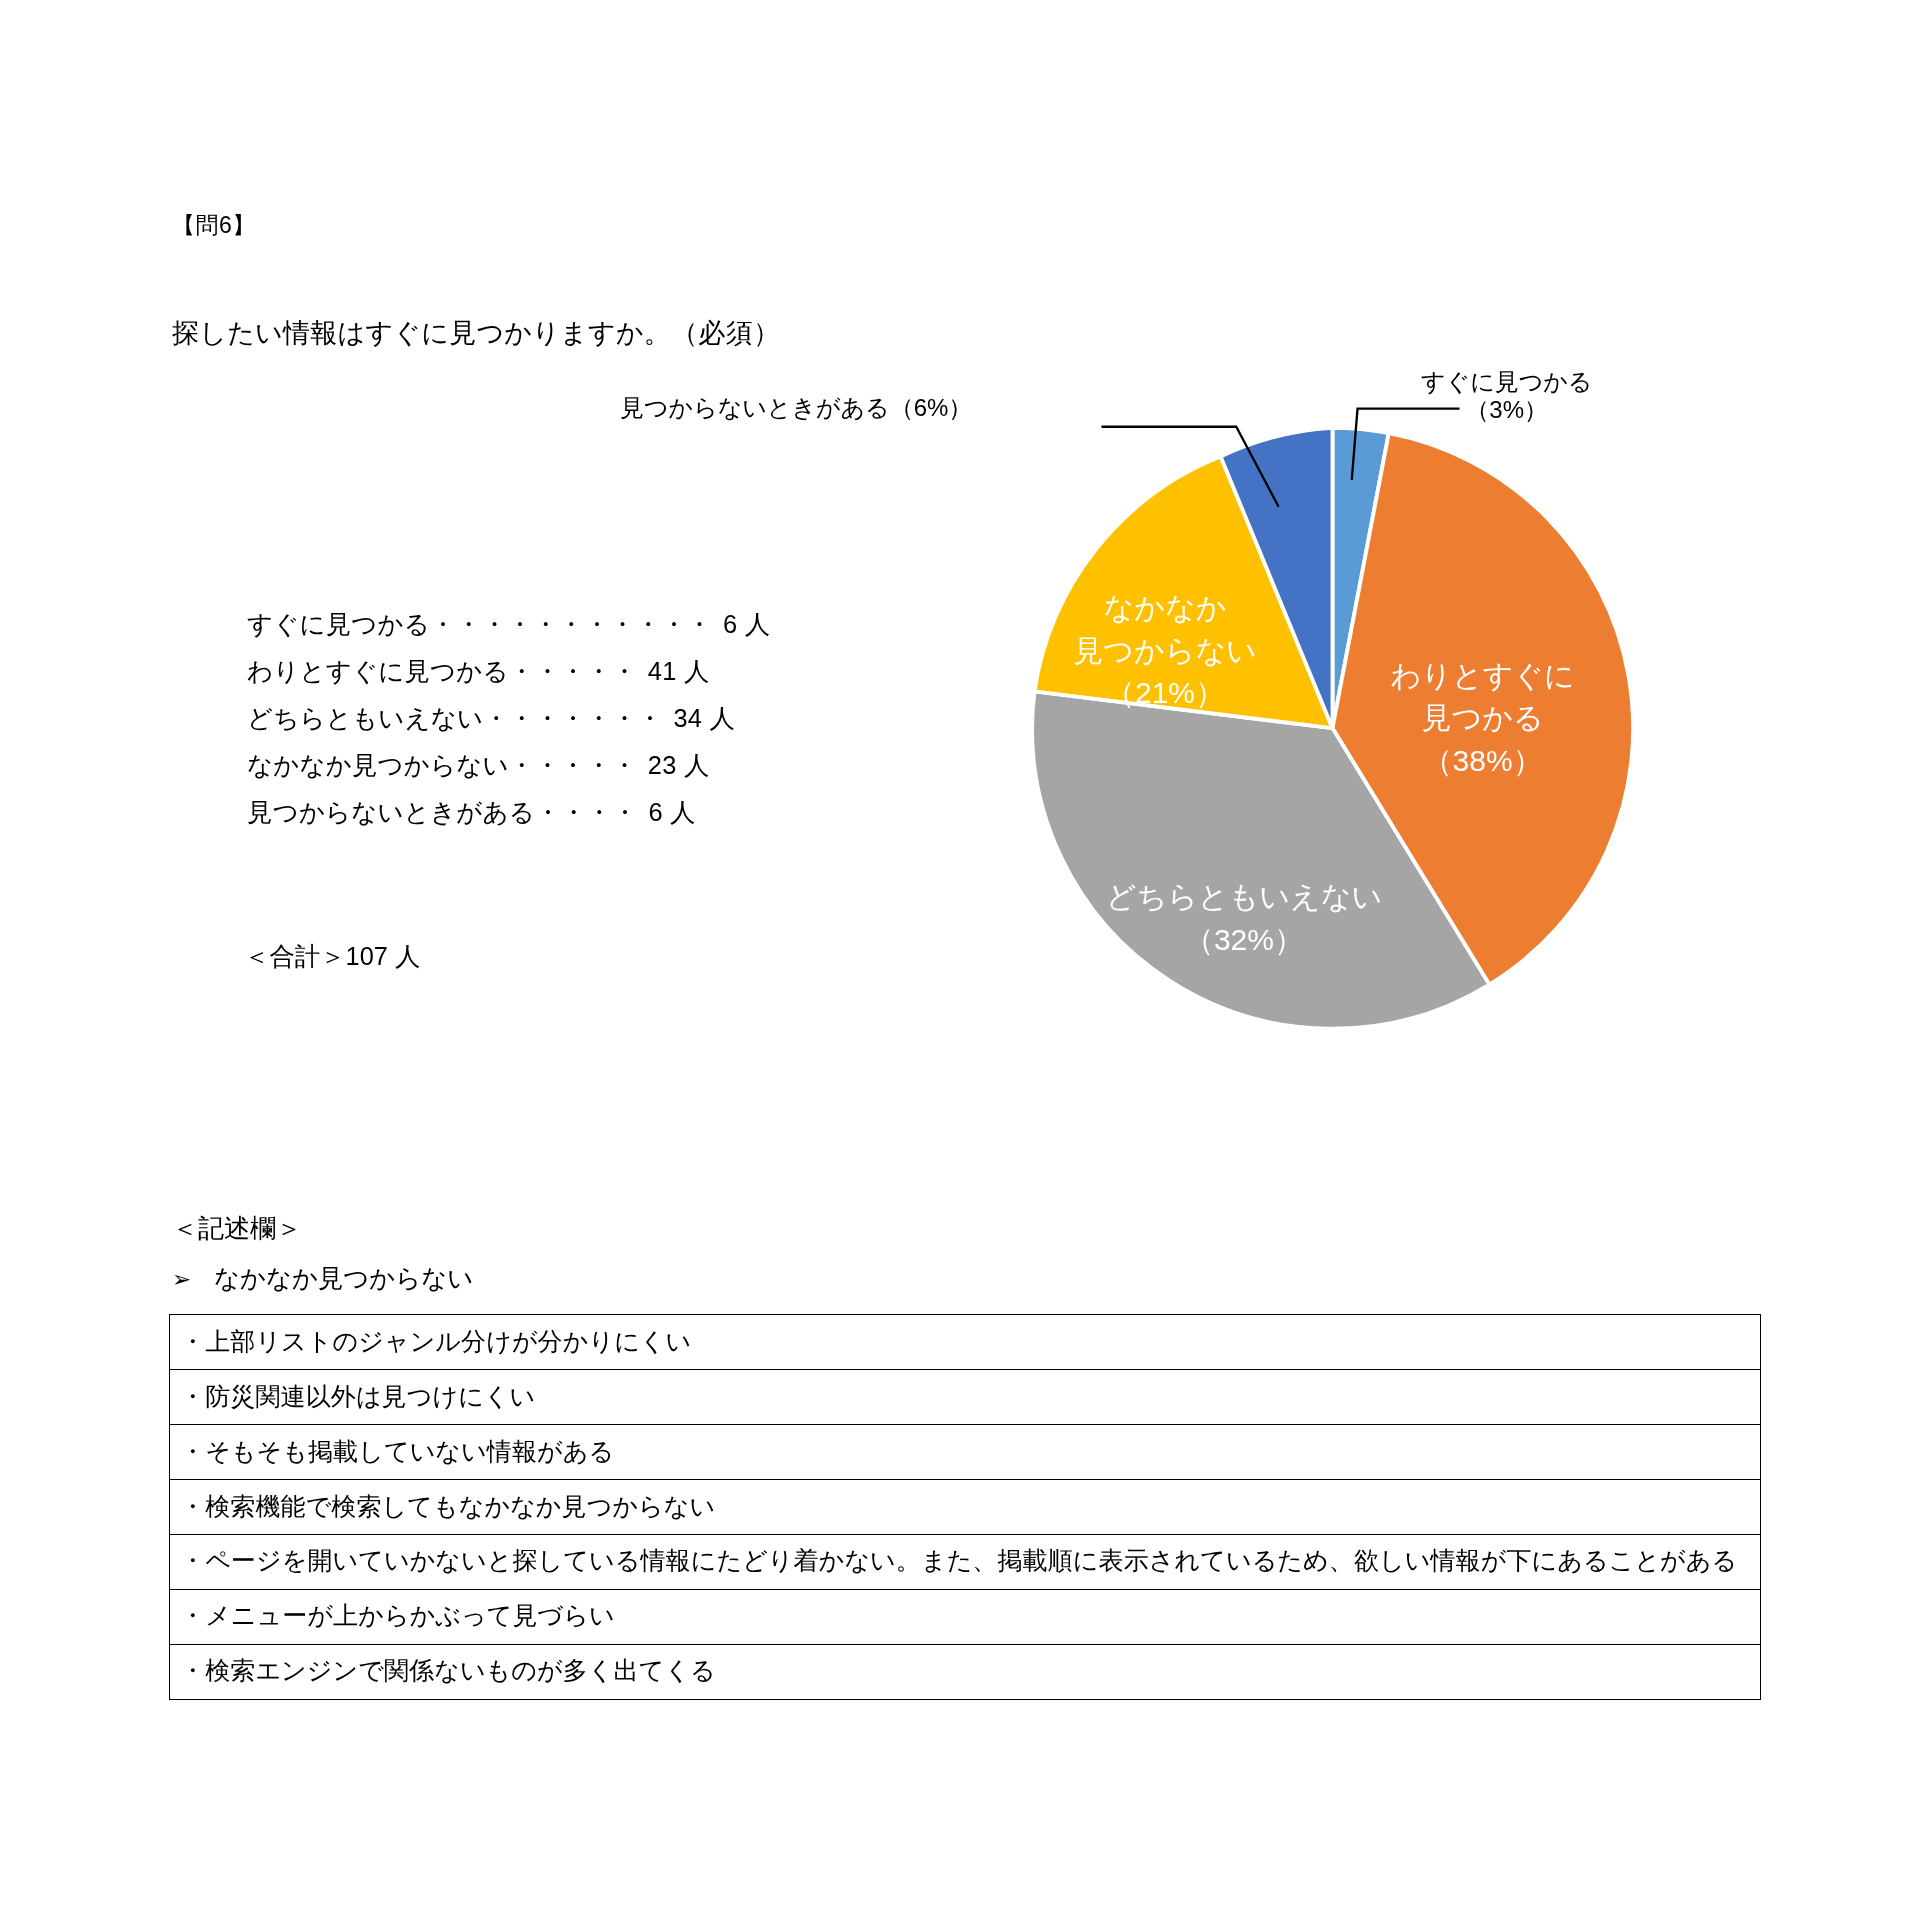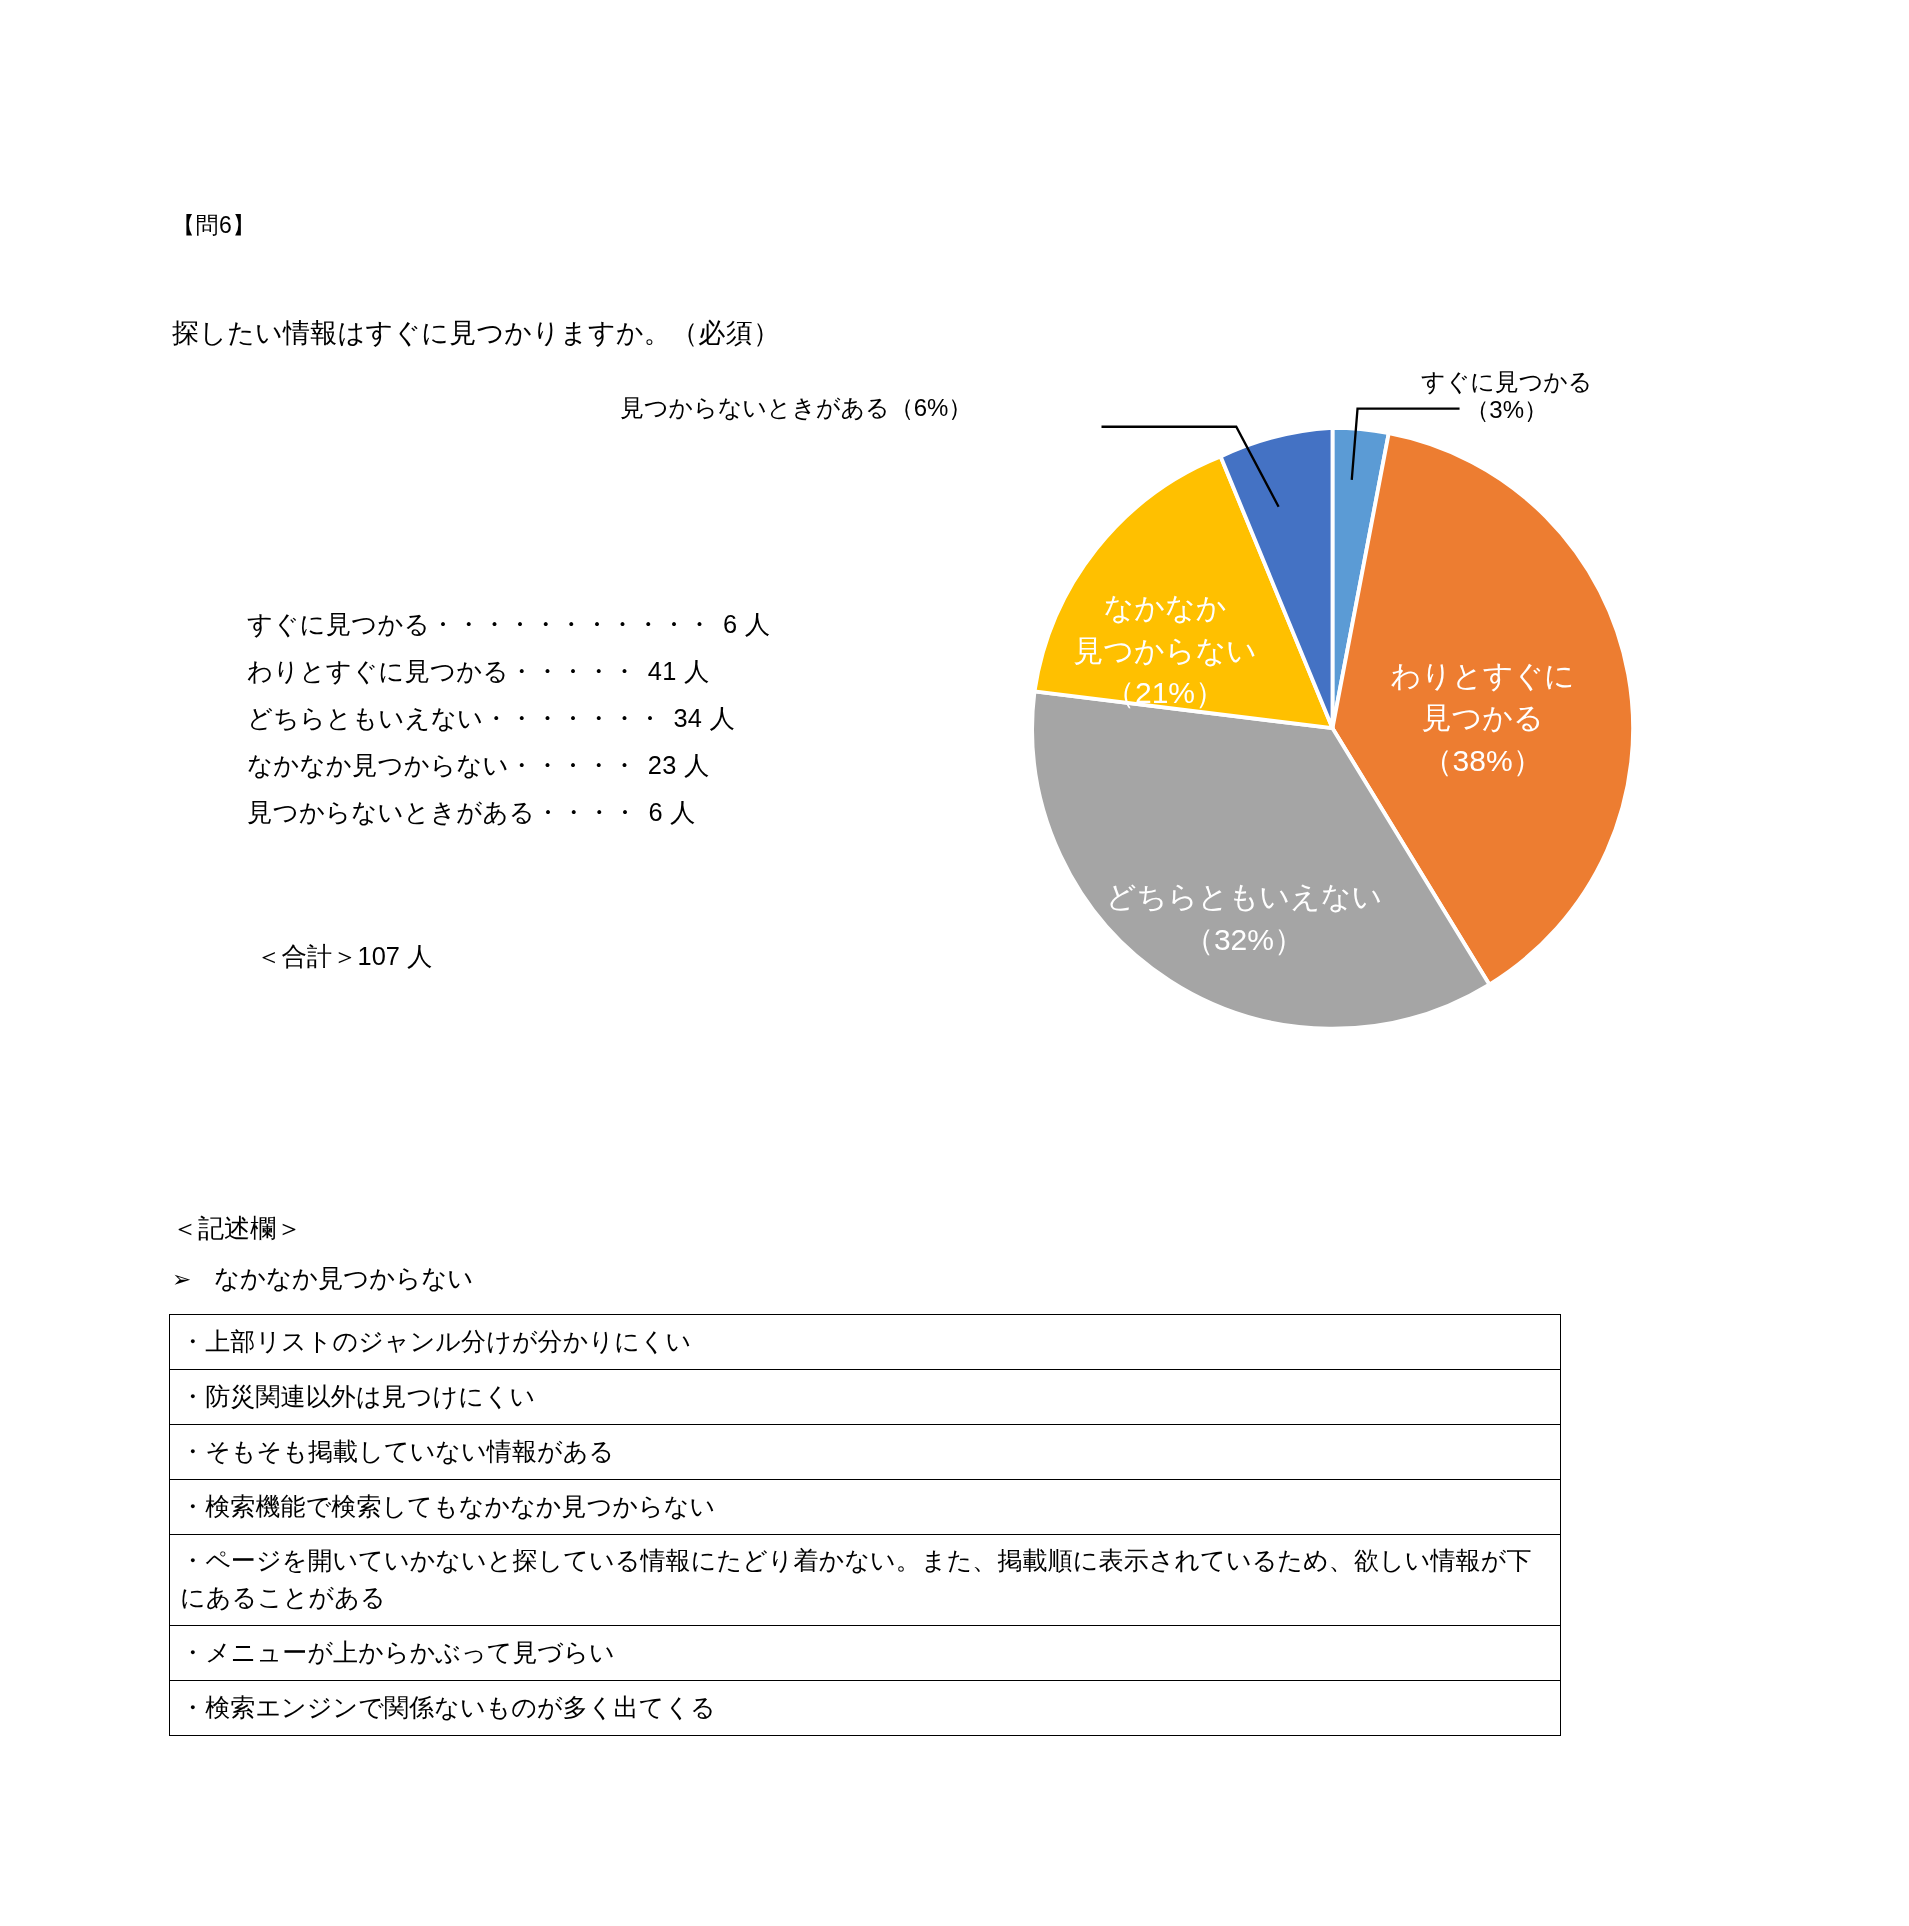--- a/index.html
+++ b/index.html
@@ -57,21 +57,21 @@
     white-space: nowrap;
   }
   .tally-label { letter-spacing: 0.01em; }
   .tally-dots { letter-spacing: 0.01em; }
   .tally-count {
     margin-left: 10.8px;
     letter-spacing: 0.01em;
   }
   .tally-total {
     position: absolute;
-    left: 256px;
+    left: 244px;
     top: 944px;
     font-size: 25.4px;
     line-height: 1.0;
     white-space: nowrap;
   }
 
   
   .chart-wrap {
     position: absolute;
     left: 909px;
@@ -121,21 +121,21 @@
   .bullet-mark {
     display: inline-block;
     width: 42px;
     font-size: 23px;
   }
 
   .answers {
     position: absolute;
     left: 169px;
     top: 1314px;
-    width: 1392px;
+    width: 1592px;
     border-collapse: collapse;
     table-layout: fixed;
   }
   .answers td {
     border: 1.5px solid #000000;
     padding: 7.7px 10px 10px 10px;
     font-size: 25px;
     line-height: 1.45;
     vertical-align: top;
     letter-spacing: 0.005em;

